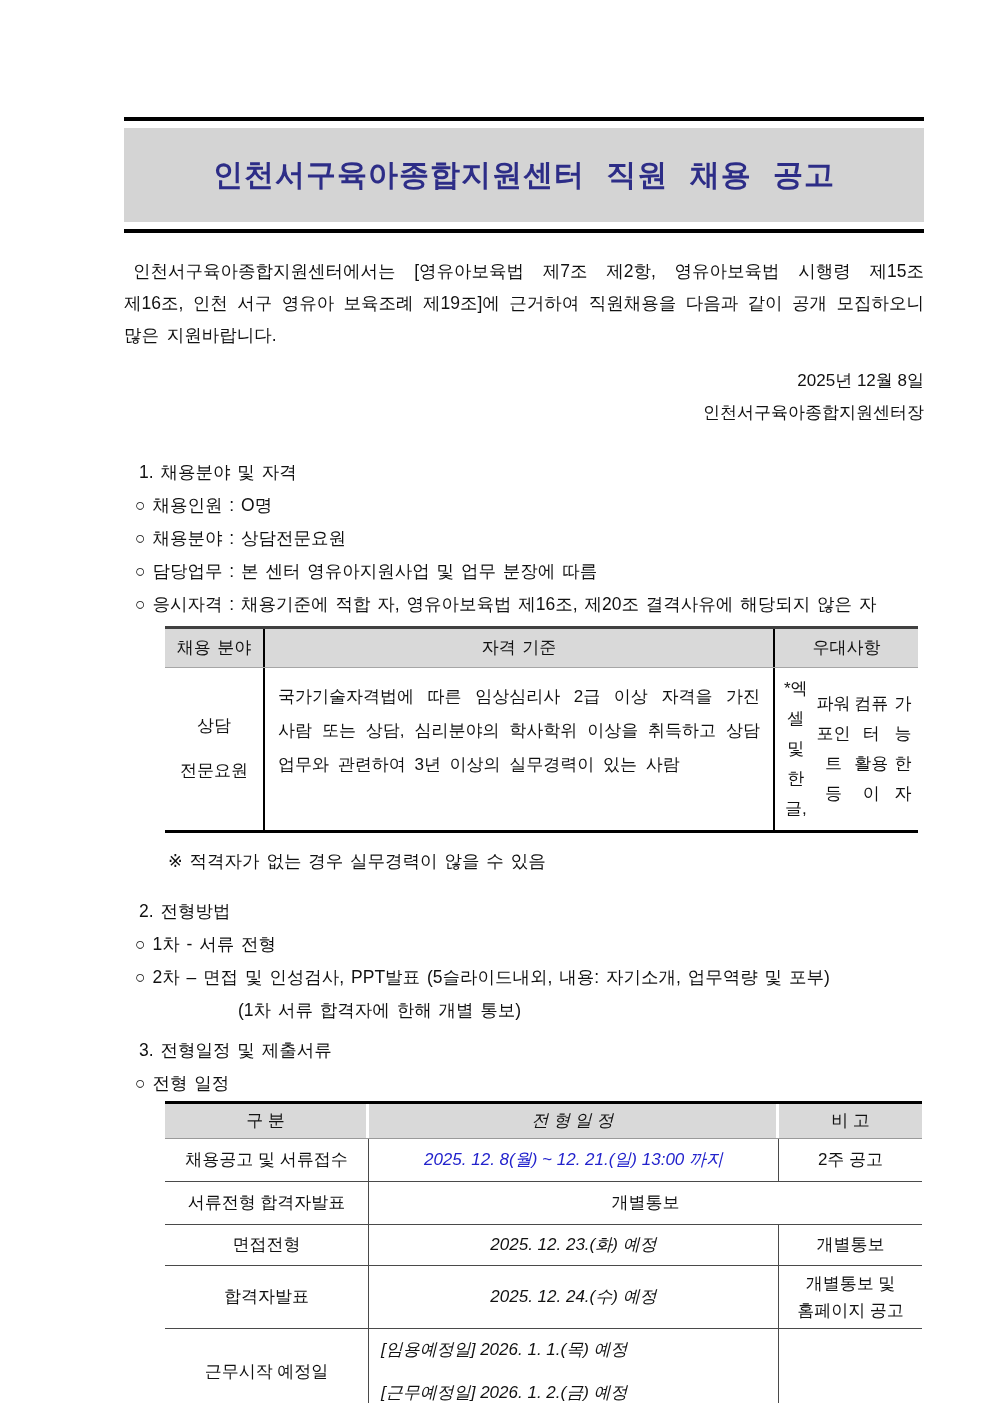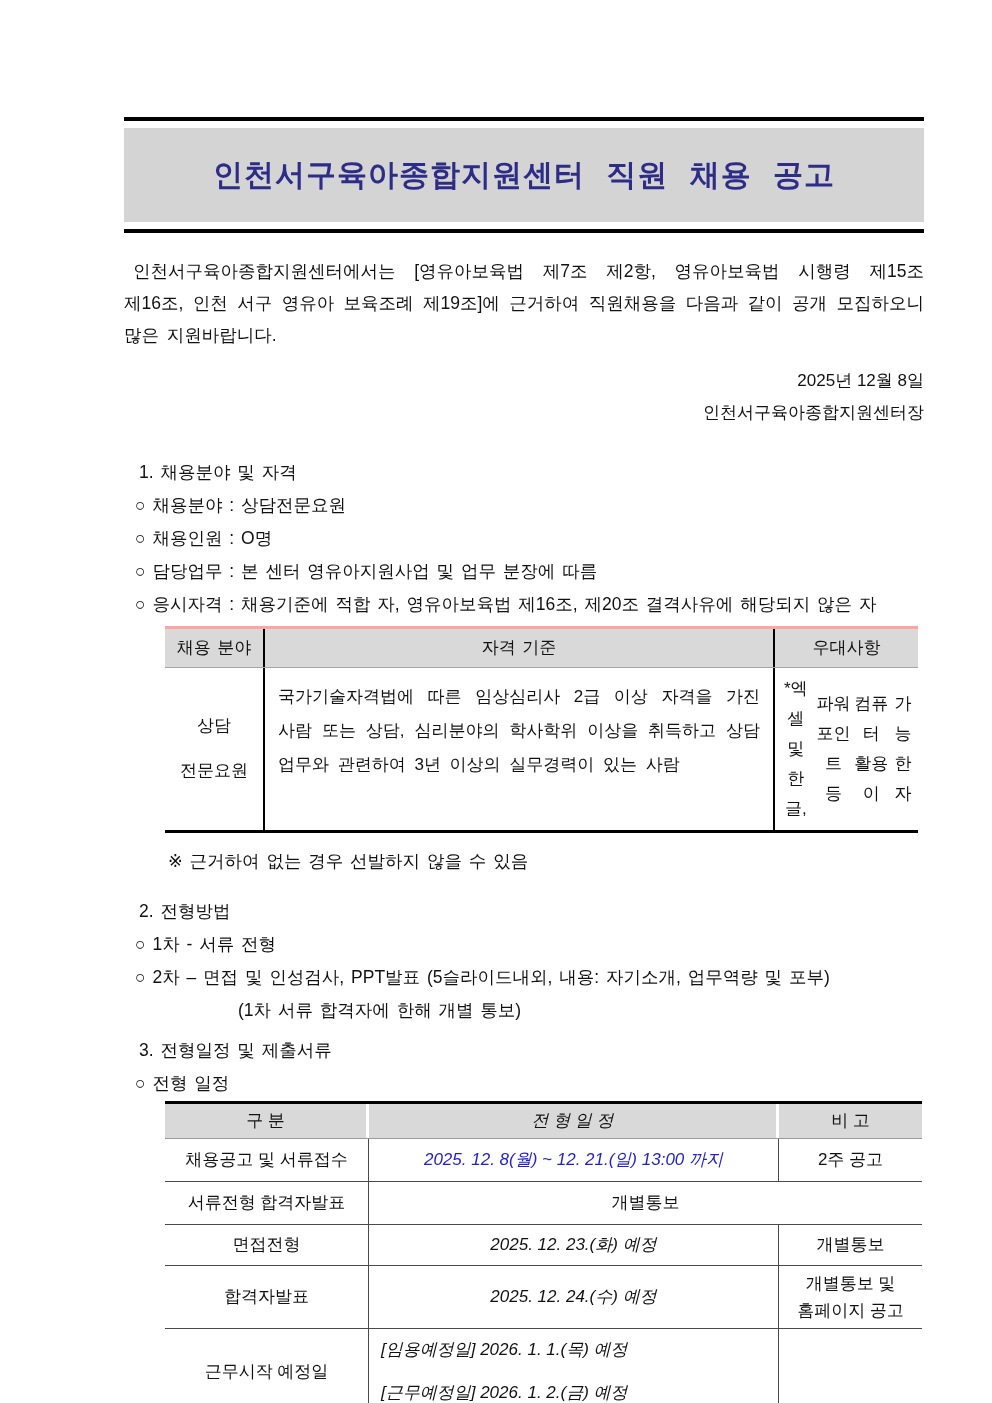--- a/index.html
+++ b/index.html
@@ -31,21 +31,21 @@
   .s1-head { margin-top:36px; }
   .bullet { font-size:17.5px; margin-left:11px; margin-top:9px;
             word-spacing:2px; word-break:keep-all; }
   .subnote { font-size:17.5px; margin-left:114px; margin-top:9px; word-spacing:2px; }
   .note { margin-top:16px; margin-left:44px; font-size:17.5px; word-spacing:2px; }
   .s2-head { margin-top:26px; }
   .s3-head { margin-top:16px; }
 
   
   .t1 { margin-left:41px; margin-top:10px; width:753px;
-        border-top:3px solid #fca5a5; border-bottom:3px solid #000; font-size:17px; }
+        border-top:3px solid #404040; border-bottom:3px solid #000; font-size:17px; }
   .t1 .tr { display:flex; }
   .t1 .c1 { width:100px; border-right:2px solid #000; box-sizing:border-box; }
   .t1 .c2 { width:510px; border-right:2px solid #000; box-sizing:border-box; }
   .t1 .c3 { flex:1; box-sizing:border-box; }
   .t1 .thr { background:#d9d9d9; height:38px; border-bottom:1px solid #a6a6a6; }
   .t1 .thr > div { display:flex; align-items:center; justify-content:center; word-spacing:2px; }
   .t1 .field { display:flex; flex-direction:column; justify-content:center;
                align-items:center; line-height:34px;gap:11px; }
   .t1 .criteria { padding:12px 13px; line-height:34px; text-align:justify;
                   word-break:keep-all; word-spacing:4px; }
@@ -91,22 +91,22 @@
     </div>
 
     <div class="rule rule-bot"></div>
 
     <p class="intro">인천서구육아종합지원센터에서는 [영유아보육법 제7조 제2항, 영유아보육법 시행령 제15조 제16조, 인천 서구 영유아 보육조례 제19조]에 근거하여 직원채용을 다음과 같이 공개 모집하오니 많은 지원바랍니다.</p>
 
     <div class="sign sign-date">2025년 12월 8일</div>
     <div class="sign sign-name">인천서구육아종합지원센터장</div>
 
     <div class="h-num s1-head">1. 채용분야 및 자격</div>
+    <div class="bullet">○ 채용인원 : O명</div>
     <div class="bullet">○ 채용분야 : 상담전문요원</div>
-    <div class="bullet">○ 채용인원 : O명</div>
     <div class="bullet">○ 담당업무 : 본 센터 영유아지원사업 및 업무 분장에 따름</div>
     <div class="bullet">○ 응시자격 : 채용기준에 적합 자, 영유아보육법 제16조, 제20조 결격사유에 해당되지 않은 자</div>
 
     <div class="t1">
       <div class="tr thr">
         <div class="c1">채용 분야</div>
         <div class="c2">자격 기준</div>
         <div class="c3">우대사항</div>
       </div>
       <div class="tr tbr">
@@ -117,21 +117,21 @@
         <div class="c2 criteria">국가기술자격법에 따른 임상심리사 2급 이상 자격을 가진 사람 또는 상담, 심리분야의 학사학위 이상을 취득하고 상담 업무와 관련하여 3년 이상의 실무경력이 있는 사람</div>
         <div class="c3 pref">
           <span>*엑셀 및 한글,</span>
           <span>파워포인트 등</span>
           <span>컴퓨터 활용이</span>
           <span>가능한 자</span>
         </div>
       </div>
     </div>
 
-    <div class="note">※ 근거하여 없는 경우 선발하지 않을 수 있음</div>
+    <div class="note">※ 적격자가 없는 경우 실무경력이 않을 수 있음</div>
 
     <div class="h-num s2-head">2. 전형방법</div>
     <div class="bullet">○ 1차 - 서류 전형</div>
     <div class="bullet">○ 2차 – 면접 및 인성검사, PPT발표 (5슬라이드내외, 내용: 자기소개, 업무역량 및 포부)</div>
     <div class="subnote">(1차 서류 합격자에 한해 개별 통보)</div>
 
     <div class="h-num s3-head">3. 전형일정 및 제출서류</div>
     <div class="bullet">○ 전형 일정</div>
 
     <div class="t2">

